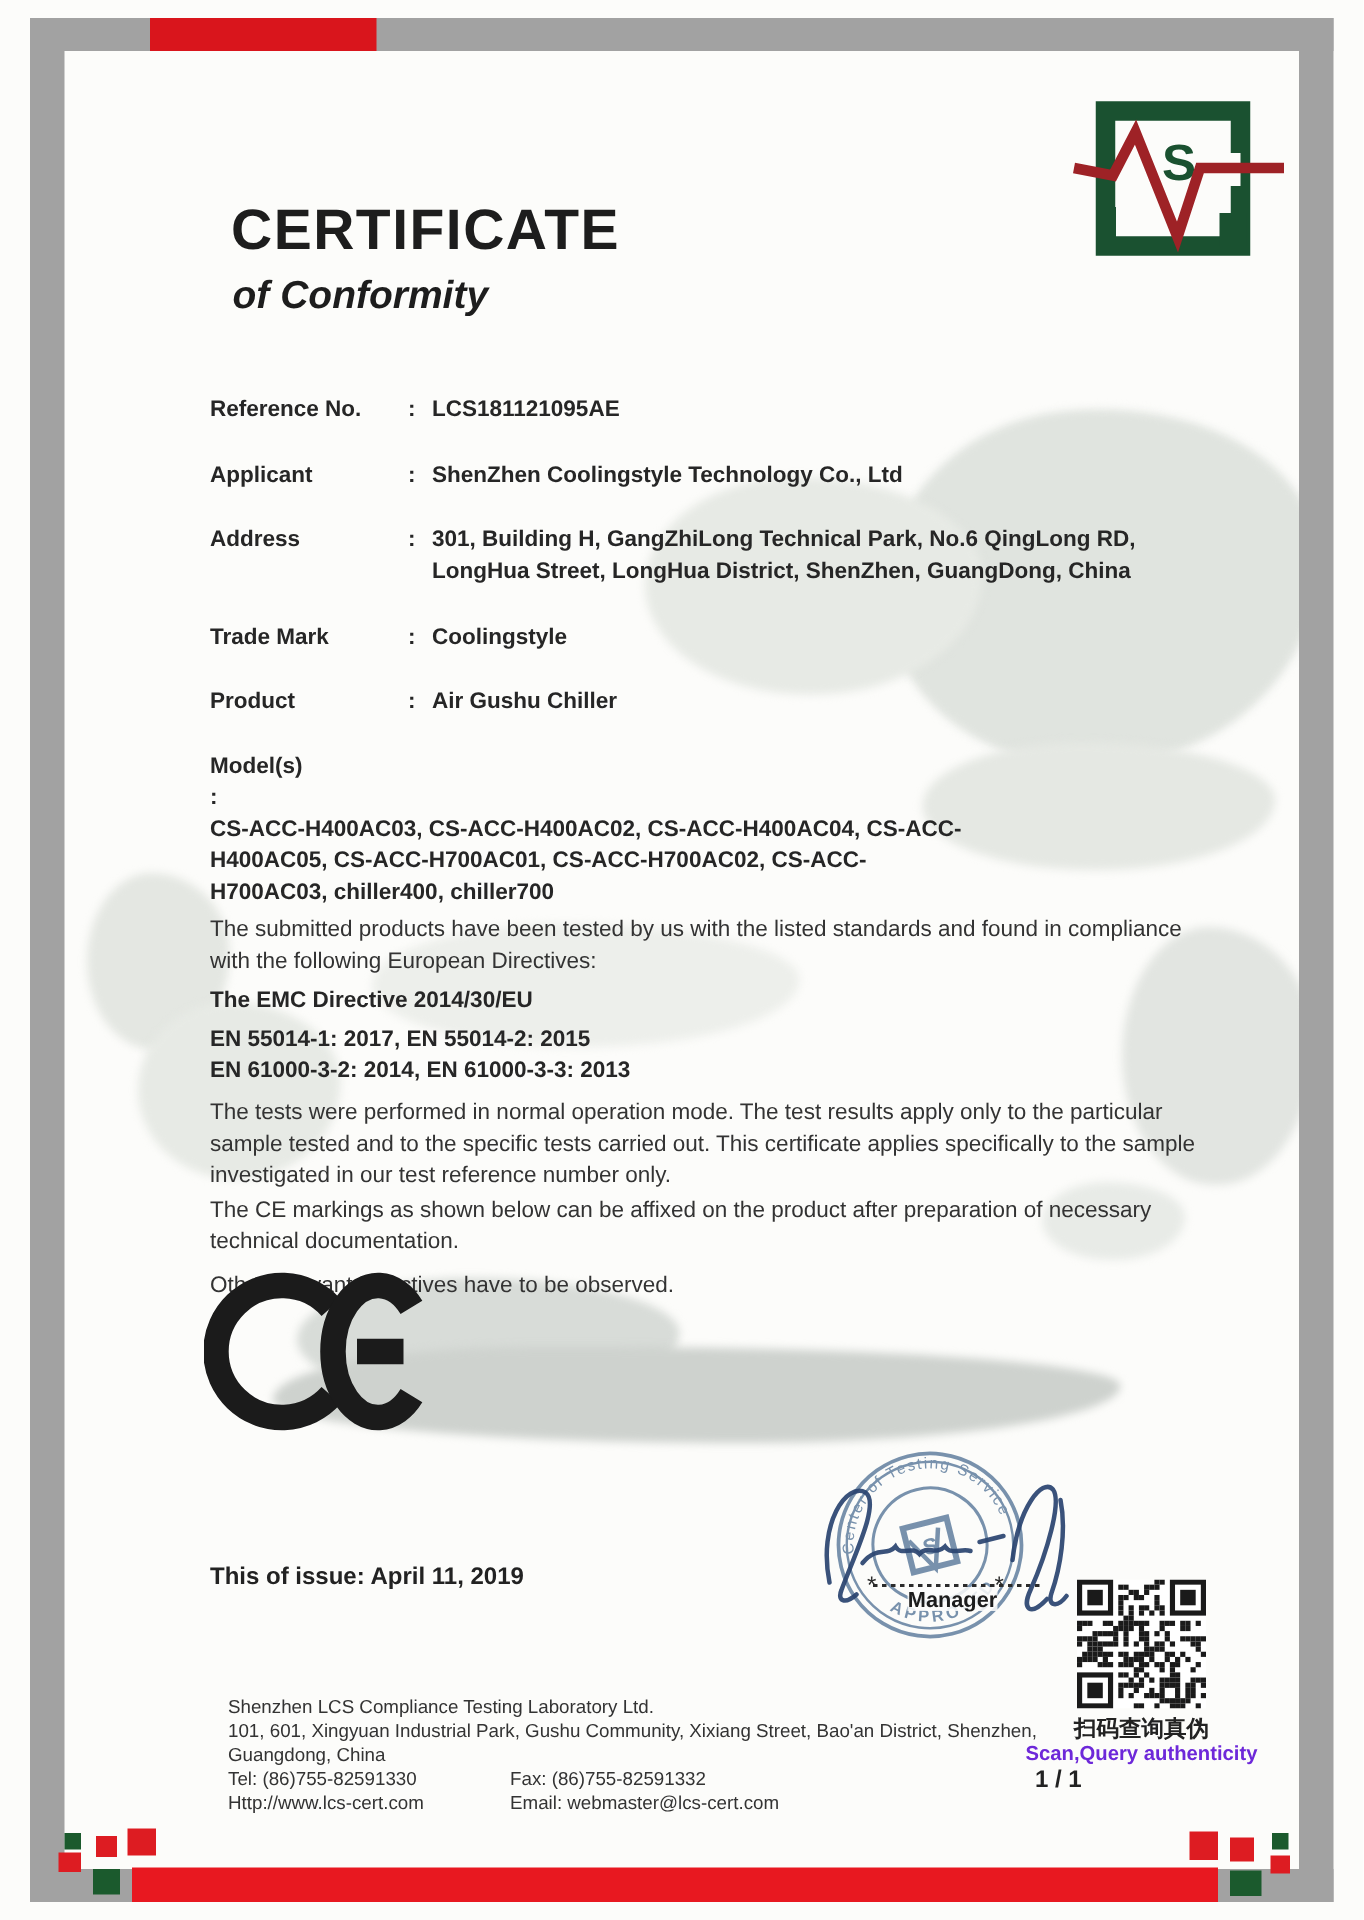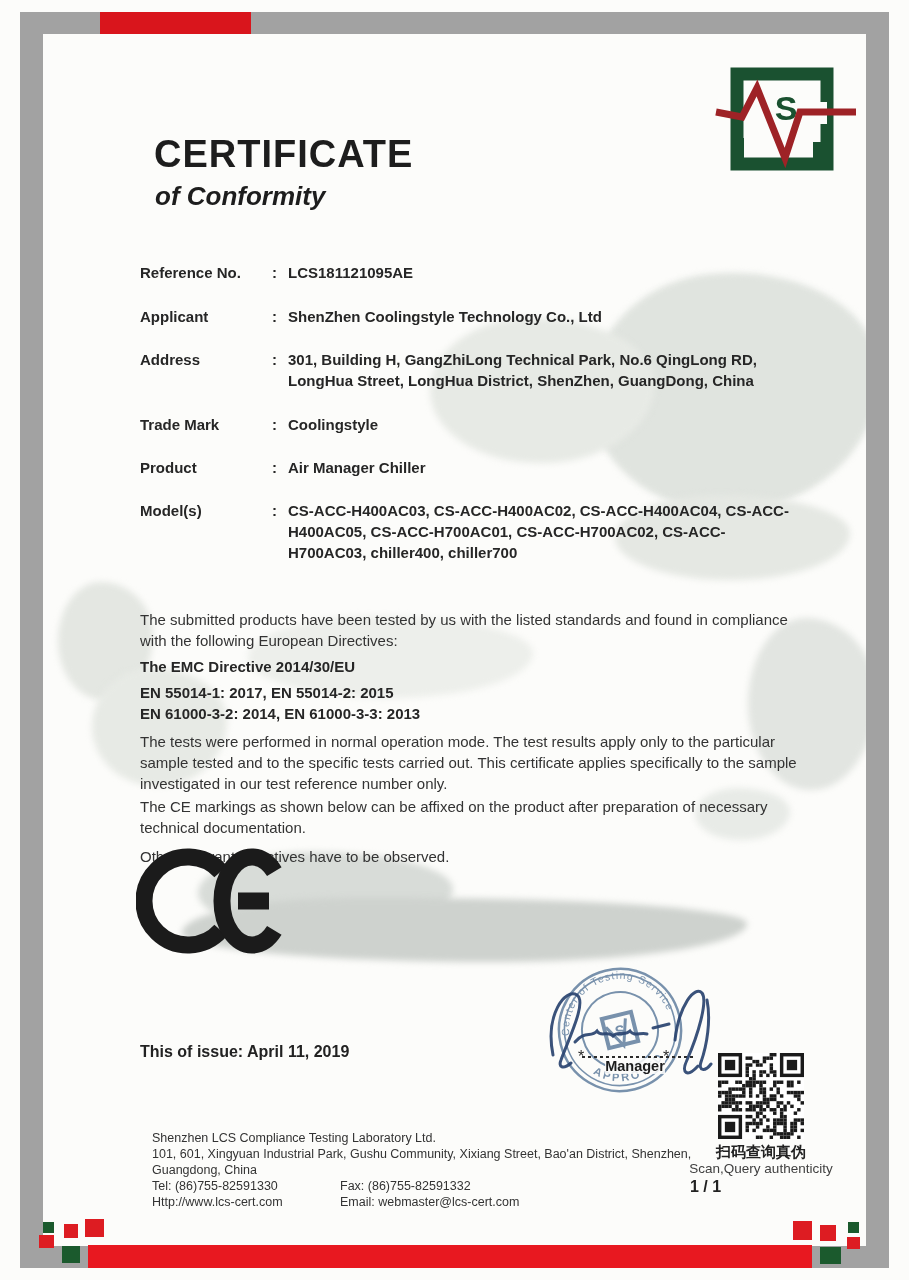--- a/index.html
+++ b/index.html
@@ -40,36 +40,36 @@
   .wm9{left:748px;top:618px;width:128px;height:172px;background:#e2e5e1;}
   .wm10{left:695px;top:788px;width:95px;height:52px;background:#e8ebe7;}
   
   .z{position:absolute;z-index:4;}
   .title{left:154px;top:133px;font-size:38px;font-weight:bold;color:#1d1d1d;letter-spacing:1px;}
   .subtitle{left:155px;top:181px;font-size:26px;font-weight:bold;color:#1d1d1d;font-style:italic;}
   .field-row{left:140px;width:680px;display:flex;font-size:15px;font-weight:bold;line-height:21px;color:#262626;}
   .field-label{width:132px;flex:none;}
   .field-colon{width:16px;flex:none;}
   .field-value{width:515px;flex:none;}
-  .f0{top:262px;}.f1{top:306px;}.f2{top:349px;}.f3{top:414px;}.f4{top:457px;}.f5{top:500px;}
+  .f0{top:262px;}.f1{top:306px;}.f2{top:349px;}.f3{top:414px;}.f4{top:457px;}.f5{top:500px;flex-direction:column;}
   .para{left:140px;width:676px;font-size:15px;line-height:21px;color:#333333;margin-top:32px;}
   .bold{font-weight:bold;color:#262626;}
   .p-intro{top:577px;}
   .p-directive{top:624px;}
   .p-std1{top:650px;}
   .p-std2{top:671px;}
   .p-tests{top:699px;}
   .p-ce{top:764px;}
   .p-other{top:814px;}
   .ce-svg{left:136px;top:843px;width:160px;height:118px;}
   .date-line{left:140px;top:1043px;font-size:16px;font-weight:bold;color:#222222;}
   .stamp-svg{left:535px;top:960px;width:185px;height:145px;}
   .qr-box{left:718px;top:1053px;width:86px;height:86px;}
   .qr-zh{left:700px;top:1143px;width:122px;text-align:center;font-size:15px;font-weight:bold;color:#222;}
-  .qr-en{left:676px;top:1161px;width:170px;text-align:center;font-size:13.5px;font-weight:normal;color:#404040;}
+  .qr-en{left:676px;top:1161px;width:170px;text-align:center;font-size:13.5px;font-weight:bold;color:#6d28d9;}
   .footer{left:152px;top:1130px;width:585px;font-size:12.5px;line-height:16px;color:#333333;}
   .footer-cols{display:flex;}
   .footer-col1{width:188px;flex:none;}
   .page-num{left:690px;top:1178px;font-size:16px;font-weight:bold;color:#222;}
 </style>
 </head>
 <body>
 
 <div class="page">
 
@@ -129,21 +129,21 @@
     <span class="field-value">301, Building H, GangZhiLong Technical Park, No.6 QingLong RD, LongHua Street, LongHua District, ShenZhen, GuangDong, China</span>
   </div>
   <div class="z field-row f3">
     <span class="field-label">Trade Mark</span>
     <span class="field-colon">:</span>
     <span class="field-value">Coolingstyle</span>
   </div>
   <div class="z field-row f4">
     <span class="field-label">Product</span>
     <span class="field-colon">:</span>
-    <span class="field-value">Air Manager Chiller</span>
+    <span class="field-value">Air Gushu Chiller</span>
   </div>
   <div class="z field-row f5">
     <span class="field-label">Model(s)</span>
     <span class="field-colon">:</span>
     <span class="field-value">CS-ACC-H400AC03, CS-ACC-H400AC02, CS-ACC-H400AC04, CS-ACC-H400AC05, CS-ACC-H700AC01, CS-ACC-H700AC02, CS-ACC-H700AC03, chiller400, chiller700</span>
   </div>
 
   <div class="z para p-intro">The submitted products have been tested by us with the listed standards and found in compliance with the following European Directives:</div>
   <div class="z para p-directive bold">The EMC Directive 2014/30/EU</div>
   <div class="z para p-std1 bold">EN 55014-1: 2017, EN 55014-2: 2015</div>

